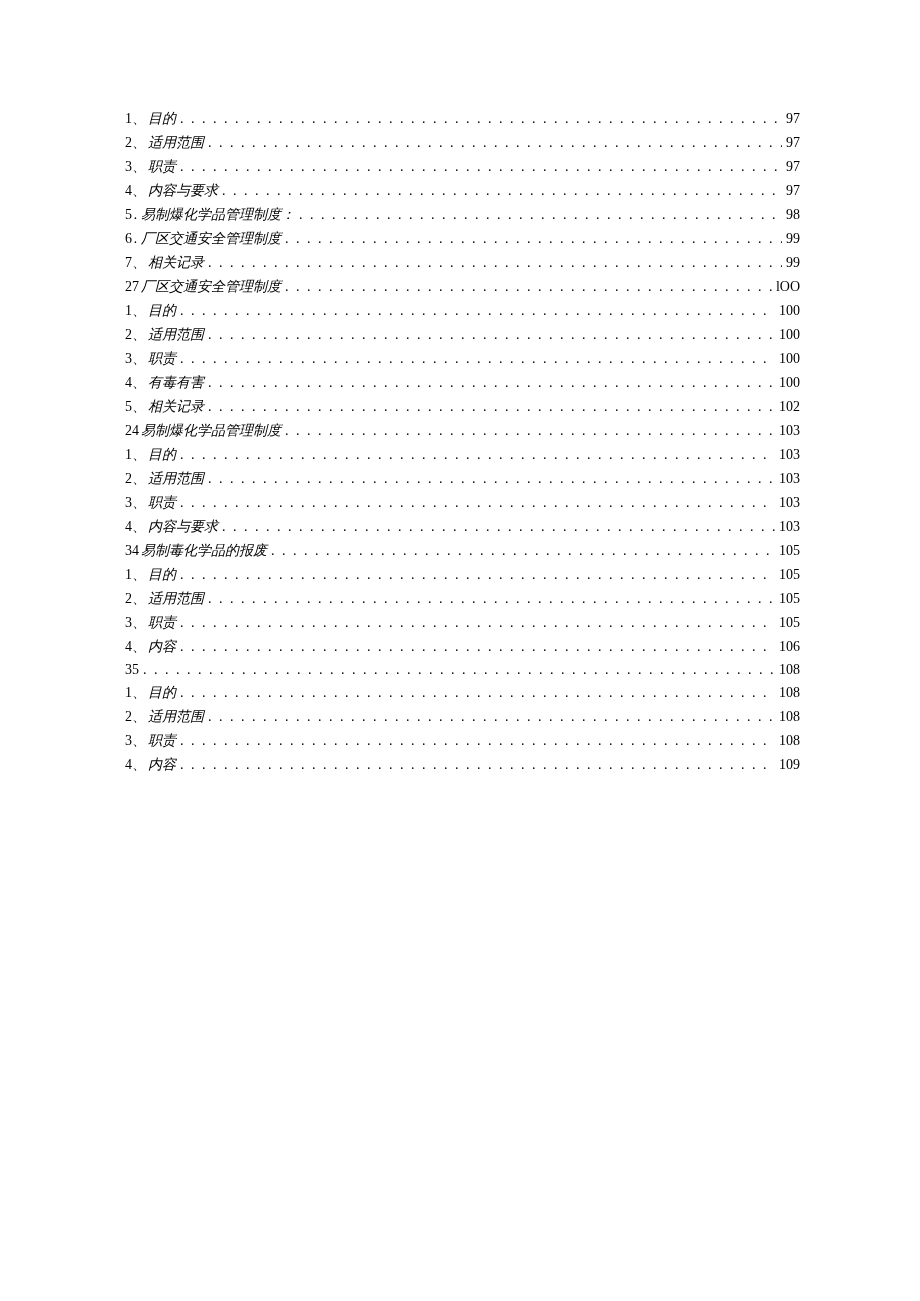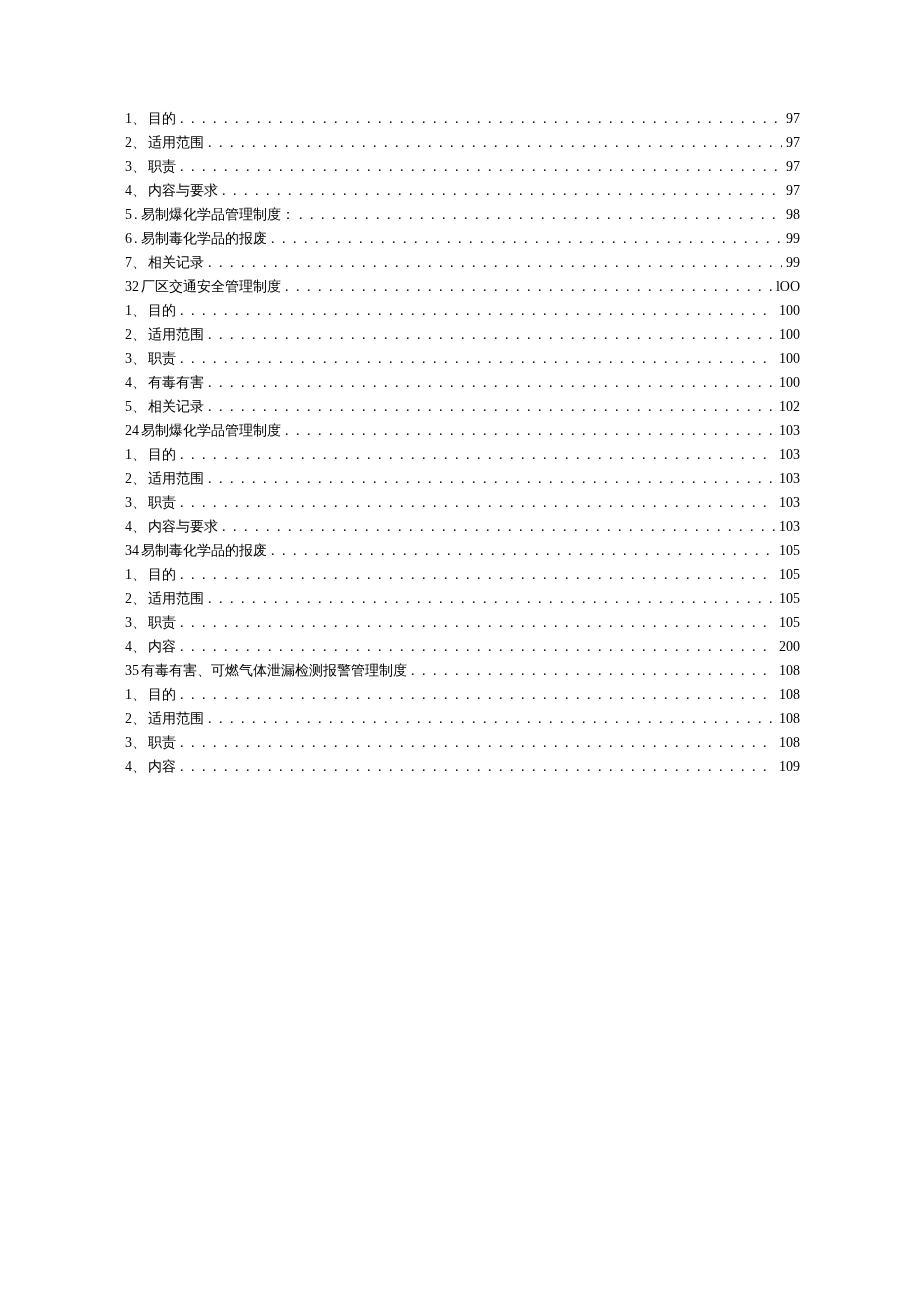--- a/index.html
+++ b/index.html
@@ -21,20 +21,21 @@
       align-items: baseline;
       margin-bottom: 6px;
       white-space: nowrap;
     }
     .toc-prefix {
       flex-shrink: 0;
     }
     .toc-title {
       flex-shrink: 0;
       margin-left: 2px;
+      font-style: italic;
     }
     .toc-leader {
       flex: 1;
       overflow: hidden;
       margin: 0 4px;
       letter-spacing: 2px;
       min-width: 10px;
     }
     .toc-leader::before {
       content: ". . . . . . . . . . . . . . . . . . . . . . . . . . . . . . . . . . . . . . . . . . . . . . . . . . . . . . . . . . . . . . . . . . . . . . . . . . . . . . . . . . . . . . . . . . . . . . . . . . . . . . . . . . . . . . . . . . . . . . . . . . . . . . . . . . . . . . . . . . . .";
@@ -73,32 +74,32 @@
       <span class="toc-page">97</span>
     </div>
     <div class="toc-line">
       <span class="toc-prefix">5</span>
       <span class="toc-title">. 易制爆化学品管理制度：</span>
       <span class="toc-leader"></span>
       <span class="toc-page">98</span>
     </div>
     <div class="toc-line">
       <span class="toc-prefix">6</span>
-      <span class="toc-title">. 易制毒化学品的报废</span>
+      <span class="toc-title">. 厂区交通安全管理制度</span>
       <span class="toc-leader"></span>
       <span class="toc-page">99</span>
     </div>
     <div class="toc-line">
       <span class="toc-prefix">7、</span>
       <span class="toc-title">相关记录</span>
       <span class="toc-leader"></span>
       <span class="toc-page">99</span>
     </div>
     <div class="toc-line">
-      <span class="toc-prefix">32</span>
+      <span class="toc-prefix">27</span>
       <span class="toc-title"> 厂区交通安全管理制度</span>
       <span class="toc-leader"></span>
       <span class="toc-page">lOO</span>
     </div>
     <div class="toc-line">
       <span class="toc-prefix">1、</span>
       <span class="toc-title">目的</span>
       <span class="toc-leader"></span>
       <span class="toc-page">100</span>
     </div>
@@ -177,25 +178,24 @@
     <div class="toc-line">
       <span class="toc-prefix">3、</span>
       <span class="toc-title">职责</span>
       <span class="toc-leader"></span>
       <span class="toc-page">105</span>
     </div>
     <div class="toc-line">
       <span class="toc-prefix">4、</span>
       <span class="toc-title">内容</span>
       <span class="toc-leader"></span>
-      <span class="toc-page">200</span>
+      <span class="toc-page">106</span>
     </div>
     <div class="toc-line">
       <span class="toc-prefix">35</span>
-      <span class="toc-title"> 有毒有害、可燃气体泄漏检测报警管理制度</span>
       <span class="toc-leader"></span>
       <span class="toc-page">108</span>
     </div>
     <div class="toc-line">
       <span class="toc-prefix">1、</span>
       <span class="toc-title">目的</span>
       <span class="toc-leader"></span>
       <span class="toc-page">108</span>
     </div>
     <div class="toc-line">

